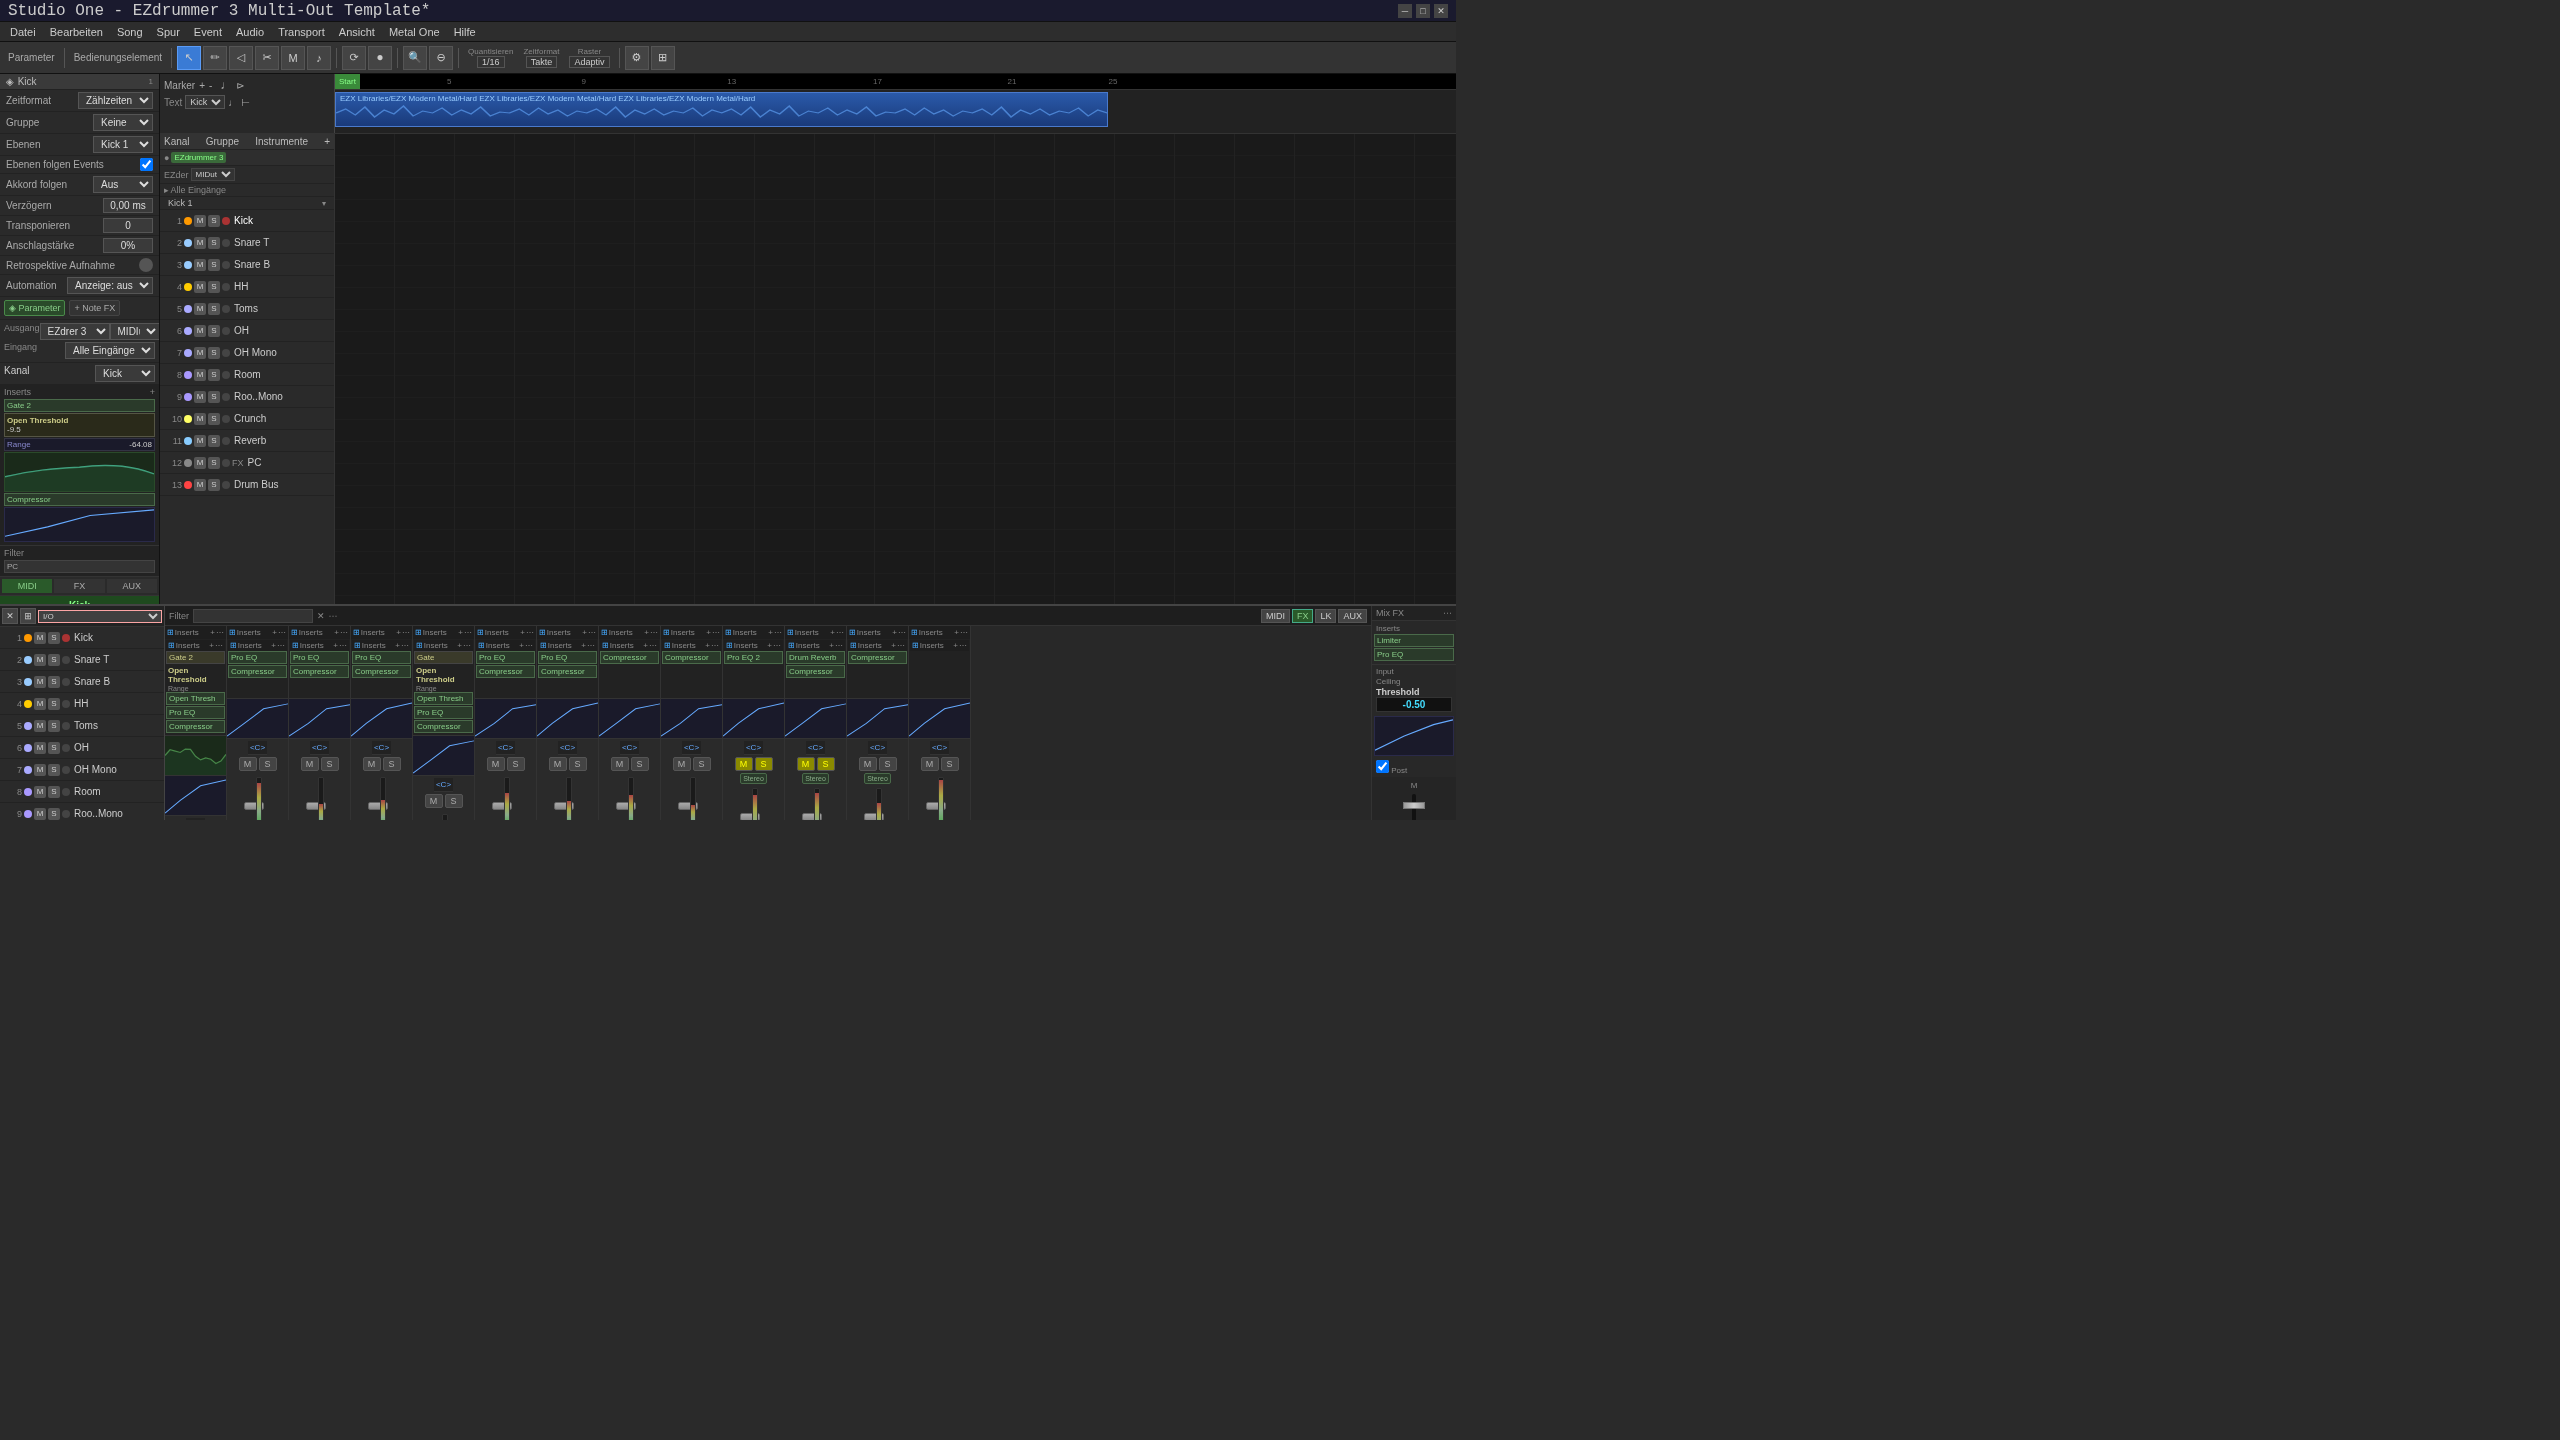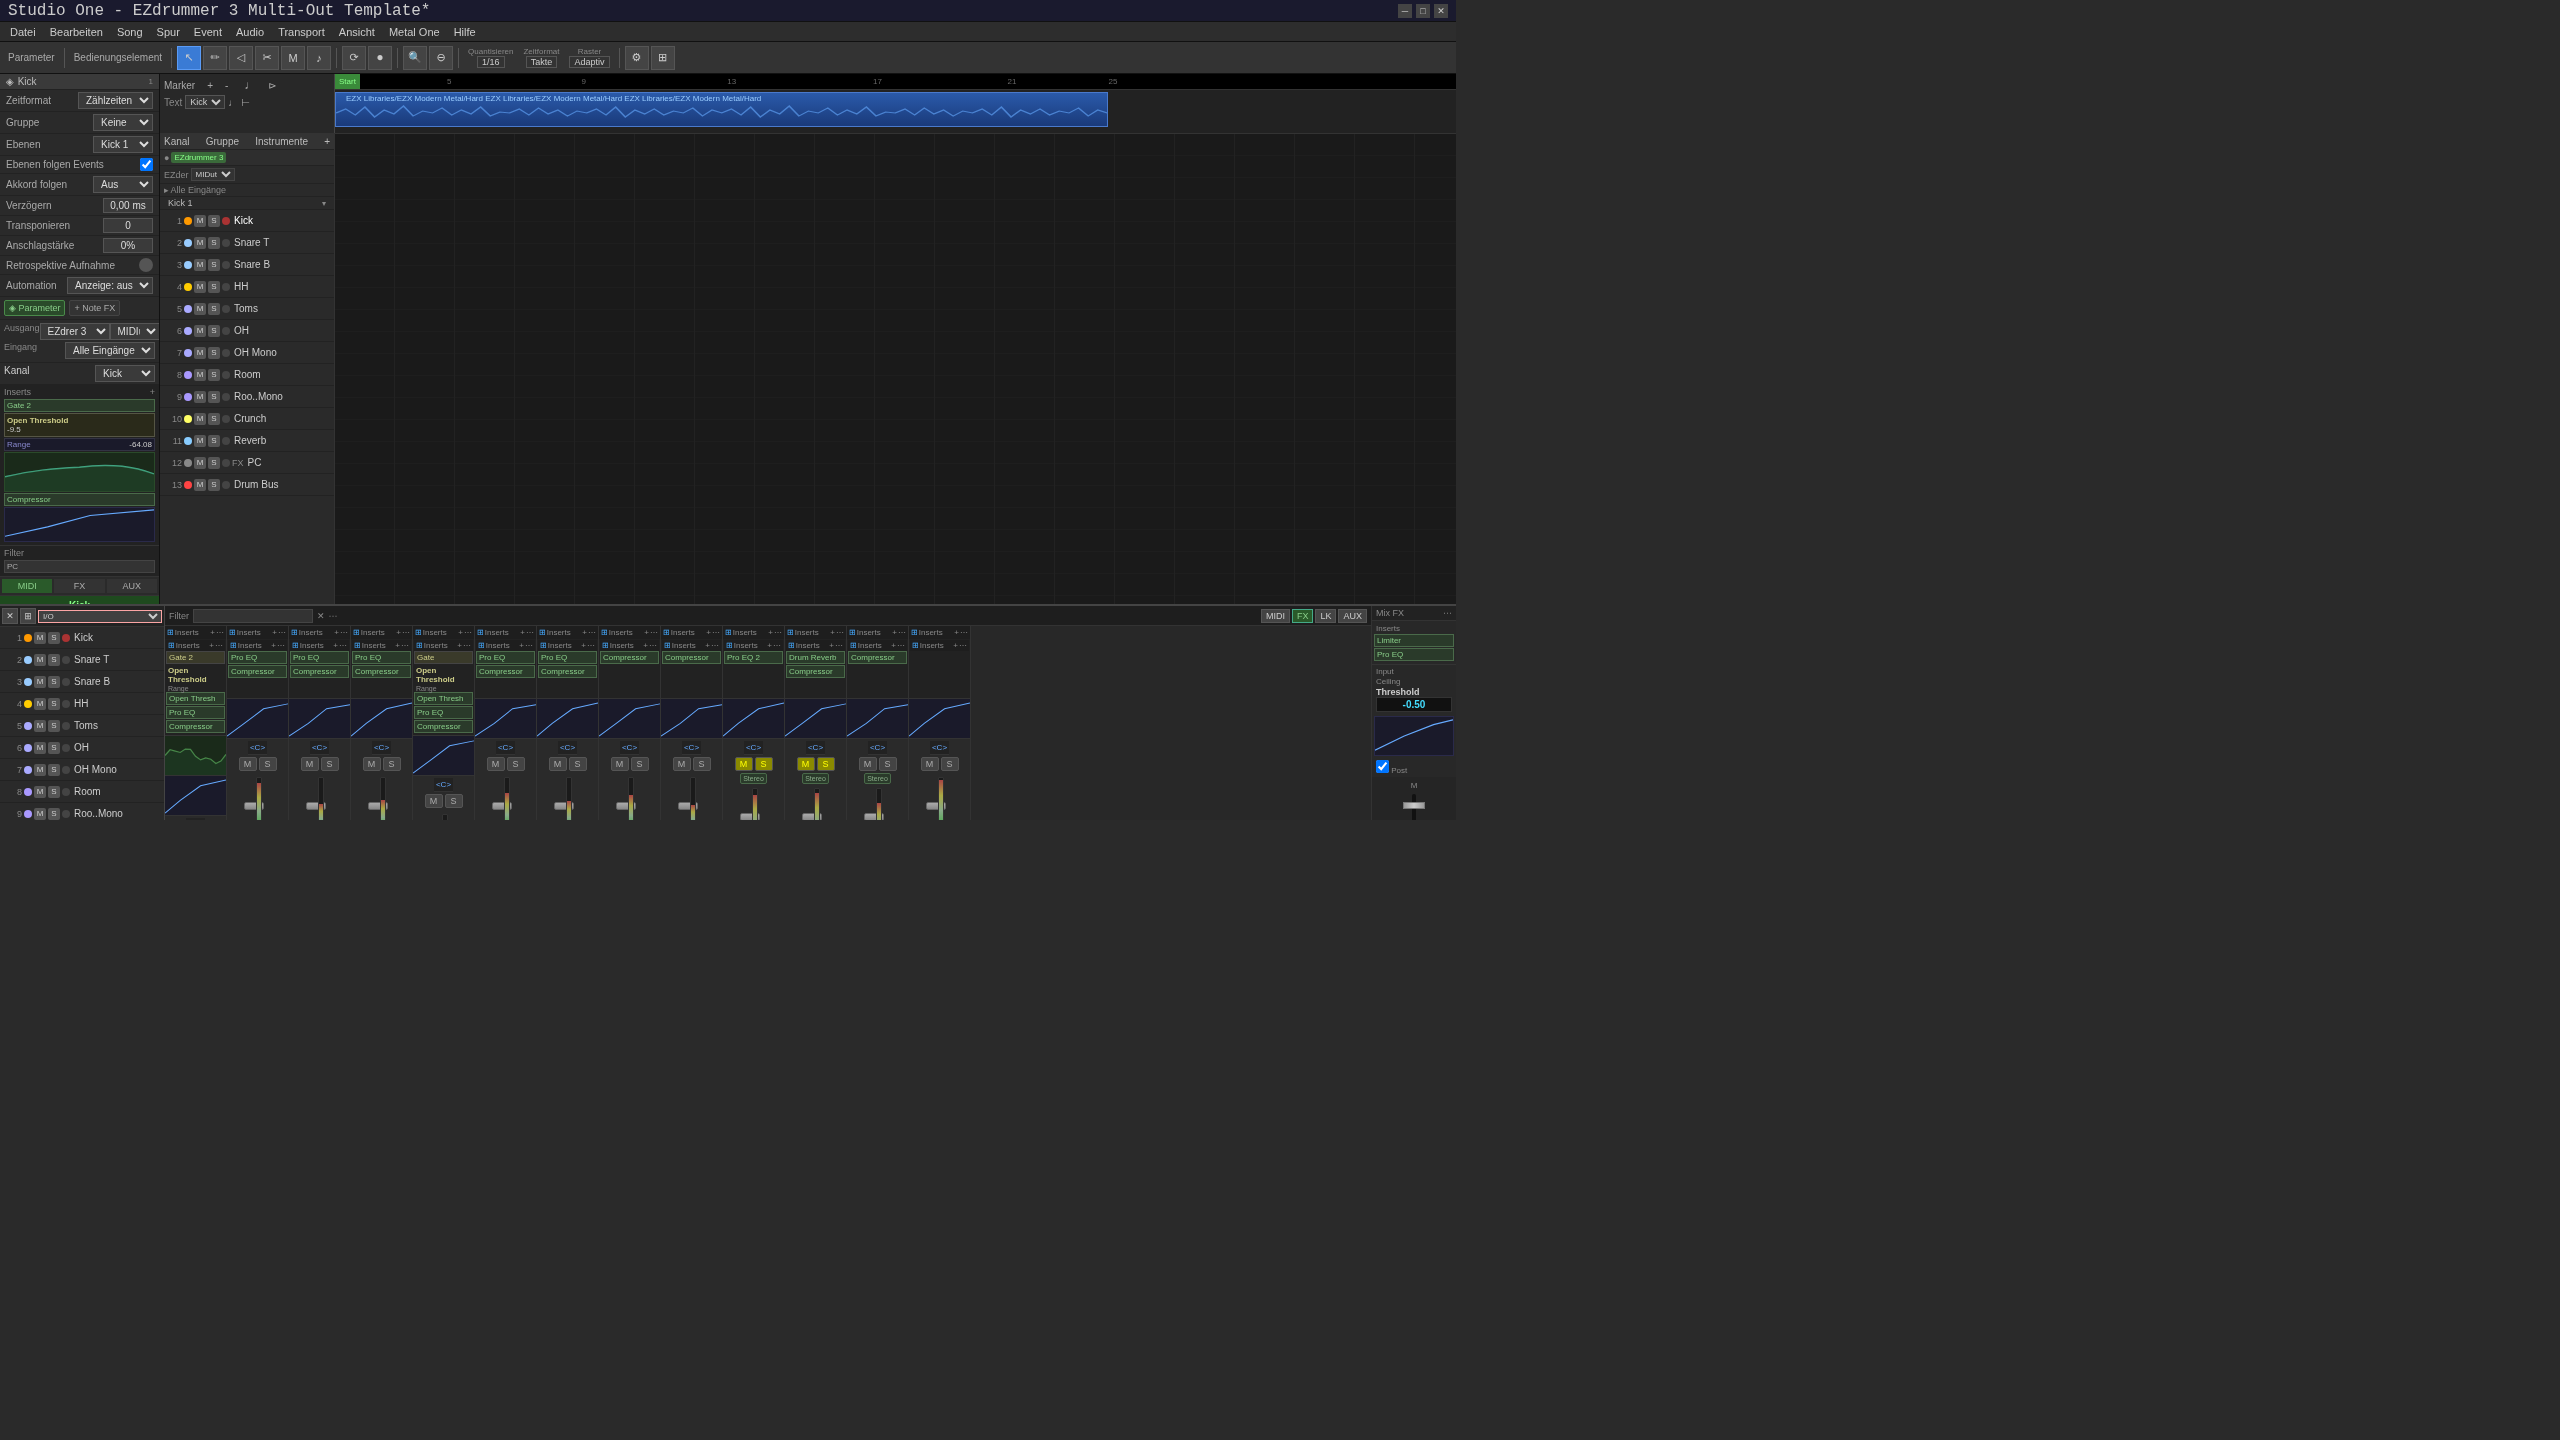--- a/index.html
+++ b/index.html
@@ -600,21 +600,21 @@
       <button style="flex:1;background:#333;color:#aaa;border:none;font-size:9px;padding:2px;cursor:pointer;">AUX</button>
     </div>
 
     <div style="background:#1e4a1e;text-align:center;padding:4px;font-size:10px;color:#8f8;font-weight:bold;">Kick</div>
   </div>
 
   <div id="track-area">
 
     <div style="height:60px;background:#2a2a2a;border-bottom:1px solid #333;display:flex;">
       <div style="width:175px;border-right:1px solid #444;padding:4px;background:#282828;">
-        <div style="display:flex;align-items:center;gap:12px;margin-bottom:3px;">
+        <div style="display:flex;align-items:center;gap:4px;margin-bottom:3px;">
           <span style="font-size:10px;color:#aaa;">Marker</span>
           <span style="font-size:10px;color:#aaa;">+</span>
           <span style="font-size:10px;color:#aaa;">-</span>
           <span style="font-size:12px;color:#aaa;margin-left:4px;">♩</span>
           <span style="font-size:10px;color:#aaa;">⊳</span>
         </div>
         <div style="display:flex;align-items:center;gap:3px;">
           <span style="font-size:10px;color:#888;">Text</span>
           <select style="background:#333;border:1px solid #555;color:#ccc;font-size:9px;">
             <option>Kick</option>
@@ -630,21 +630,21 @@
           <span style="position:absolute;left:10%;font-size:8px;color:#666;">5</span>
           <span style="position:absolute;left:22%;font-size:8px;color:#666;">9</span>
           <span style="position:absolute;left:35%;font-size:8px;color:#666;">13</span>
           <span style="position:absolute;left:48%;font-size:8px;color:#666;">17</span>
           <span style="position:absolute;left:60%;font-size:8px;color:#666;">21</span>
           <span style="position:absolute;left:69%;font-size:8px;color:#666;">25</span>
         </div>
 
         <div style="position:relative;height:40px;overflow:hidden;">
           <div style="position:absolute;top:2px;left:0;width:69%;height:35px;background:linear-gradient(to bottom,#2a5aaa,#1a3a7a);border:1px solid #4a7acc;">
-            <div style="font-size:8px;color:#9cf;padding:1px 10px;white-space:nowrap;overflow:hidden;">EZX Libraries/EZX Modern Metal/Hard EZX Libraries/EZX Modern Metal/Hard EZX Libraries/EZX Modern Metal/Hard</div>
+            <div style="font-size:8px;color:#9cf;padding:1px 4px;white-space:nowrap;overflow:hidden;">EZX Libraries/EZX Modern Metal/Hard EZX Libraries/EZX Modern Metal/Hard EZX Libraries/EZX Modern Metal/Hard</div>
             <div style="position:absolute;inset:8px 0 0 0;opacity:0.6;">
               <svg width="100%" height="100%" viewBox="0 0 400 25" preserveAspectRatio="none">
                 <path d="M0,12 L5,8 L10,14 L15,6 L20,16 L25,9 L30,13 L35,5 L40,15 L45,10 L50,12 L55,7 L60,14 L65,9 L70,13 L75,6 L80,15 L85,11 L90,12 L95,8 L100,14 L105,7 L110,13 L115,9 L120,15 L125,10 L130,12 L135,8 L140,14 L145,6 L150,16 L155,9 L160,13 L165,8 L170,14 L175,10 L180,12 L185,7 L190,15 L195,9 L200,12 L205,8 L210,14 L215,6 L220,16 L225,9 L230,13 L235,5 L240,15 L245,10 L250,12 L255,7 L260,14 L265,9 L270,13 L275,6 L280,15 L285,11 L290,12 L295,8 L300,14 L305,7 L310,13 L315,9 L320,15 L325,10 L330,12 L335,8 L340,14 L345,6 L350,16 L355,9 L360,13 L365,8 L370,14 L375,10 L380,12 L385,7 L390,15 L395,9 L400,12" fill="none" stroke="#6af" stroke-width="1"></path>
               </svg>
             </div>
           </div>
         </div>
       </div>
     </div>
 

